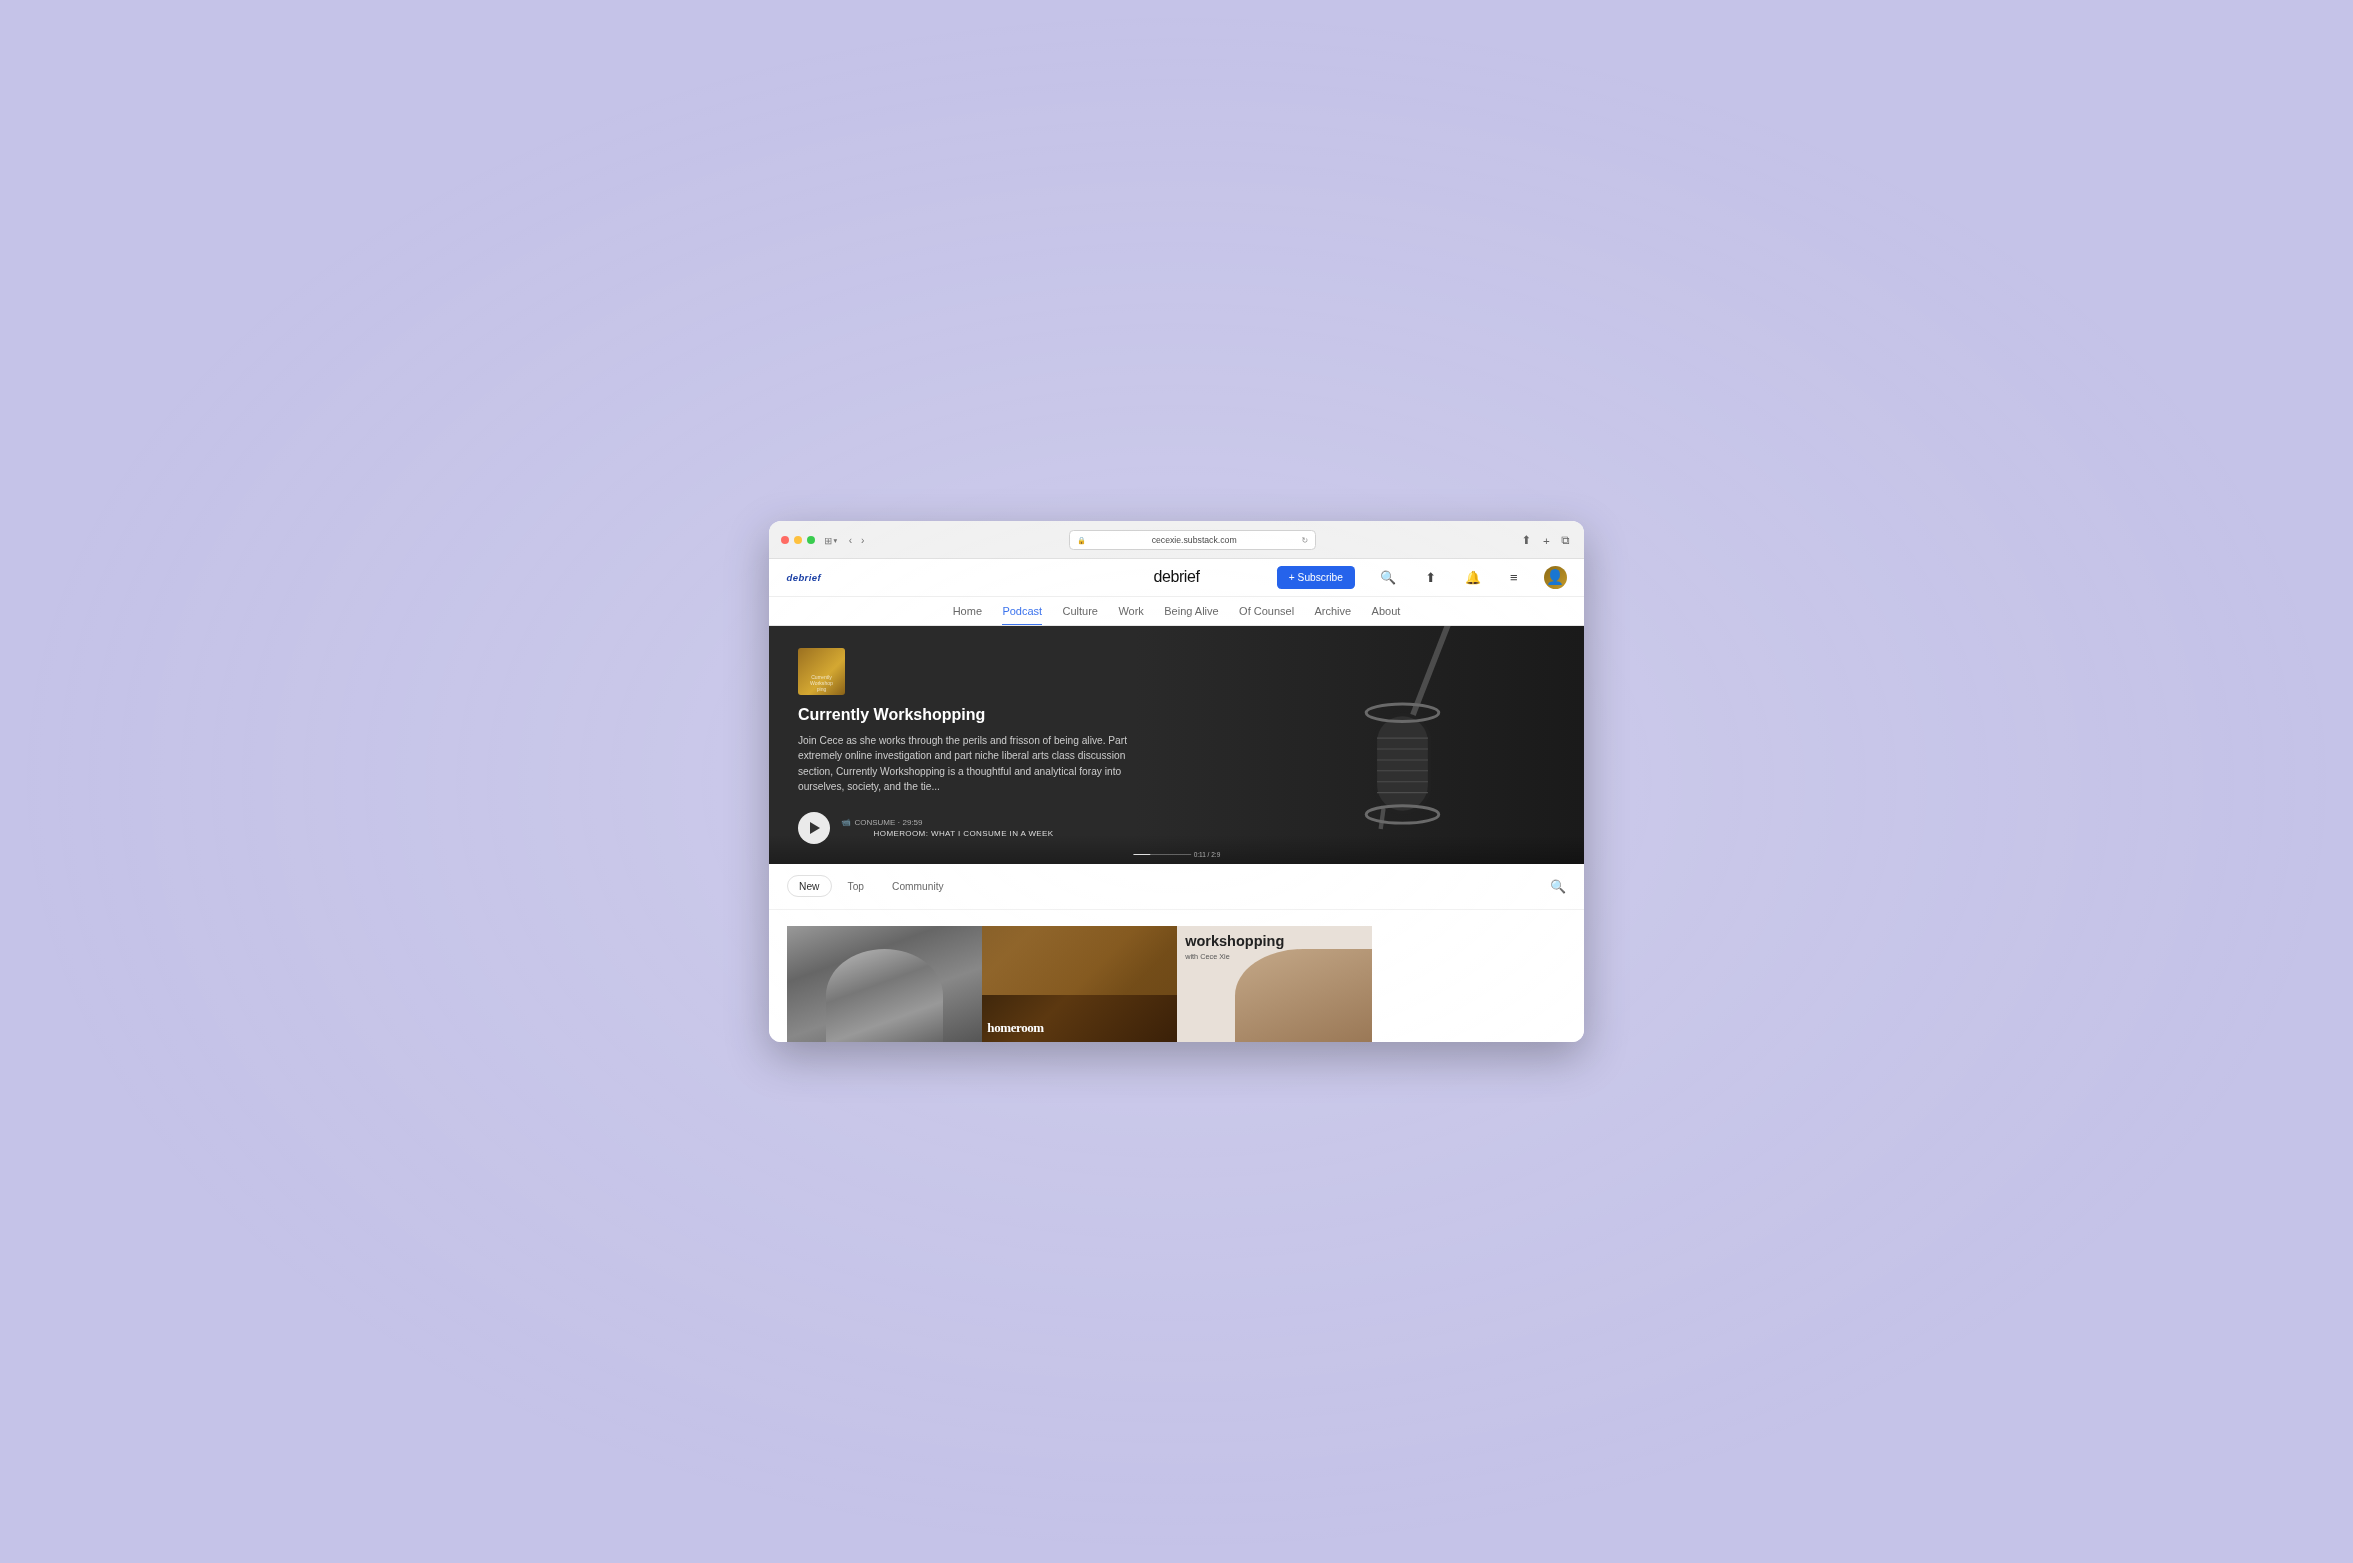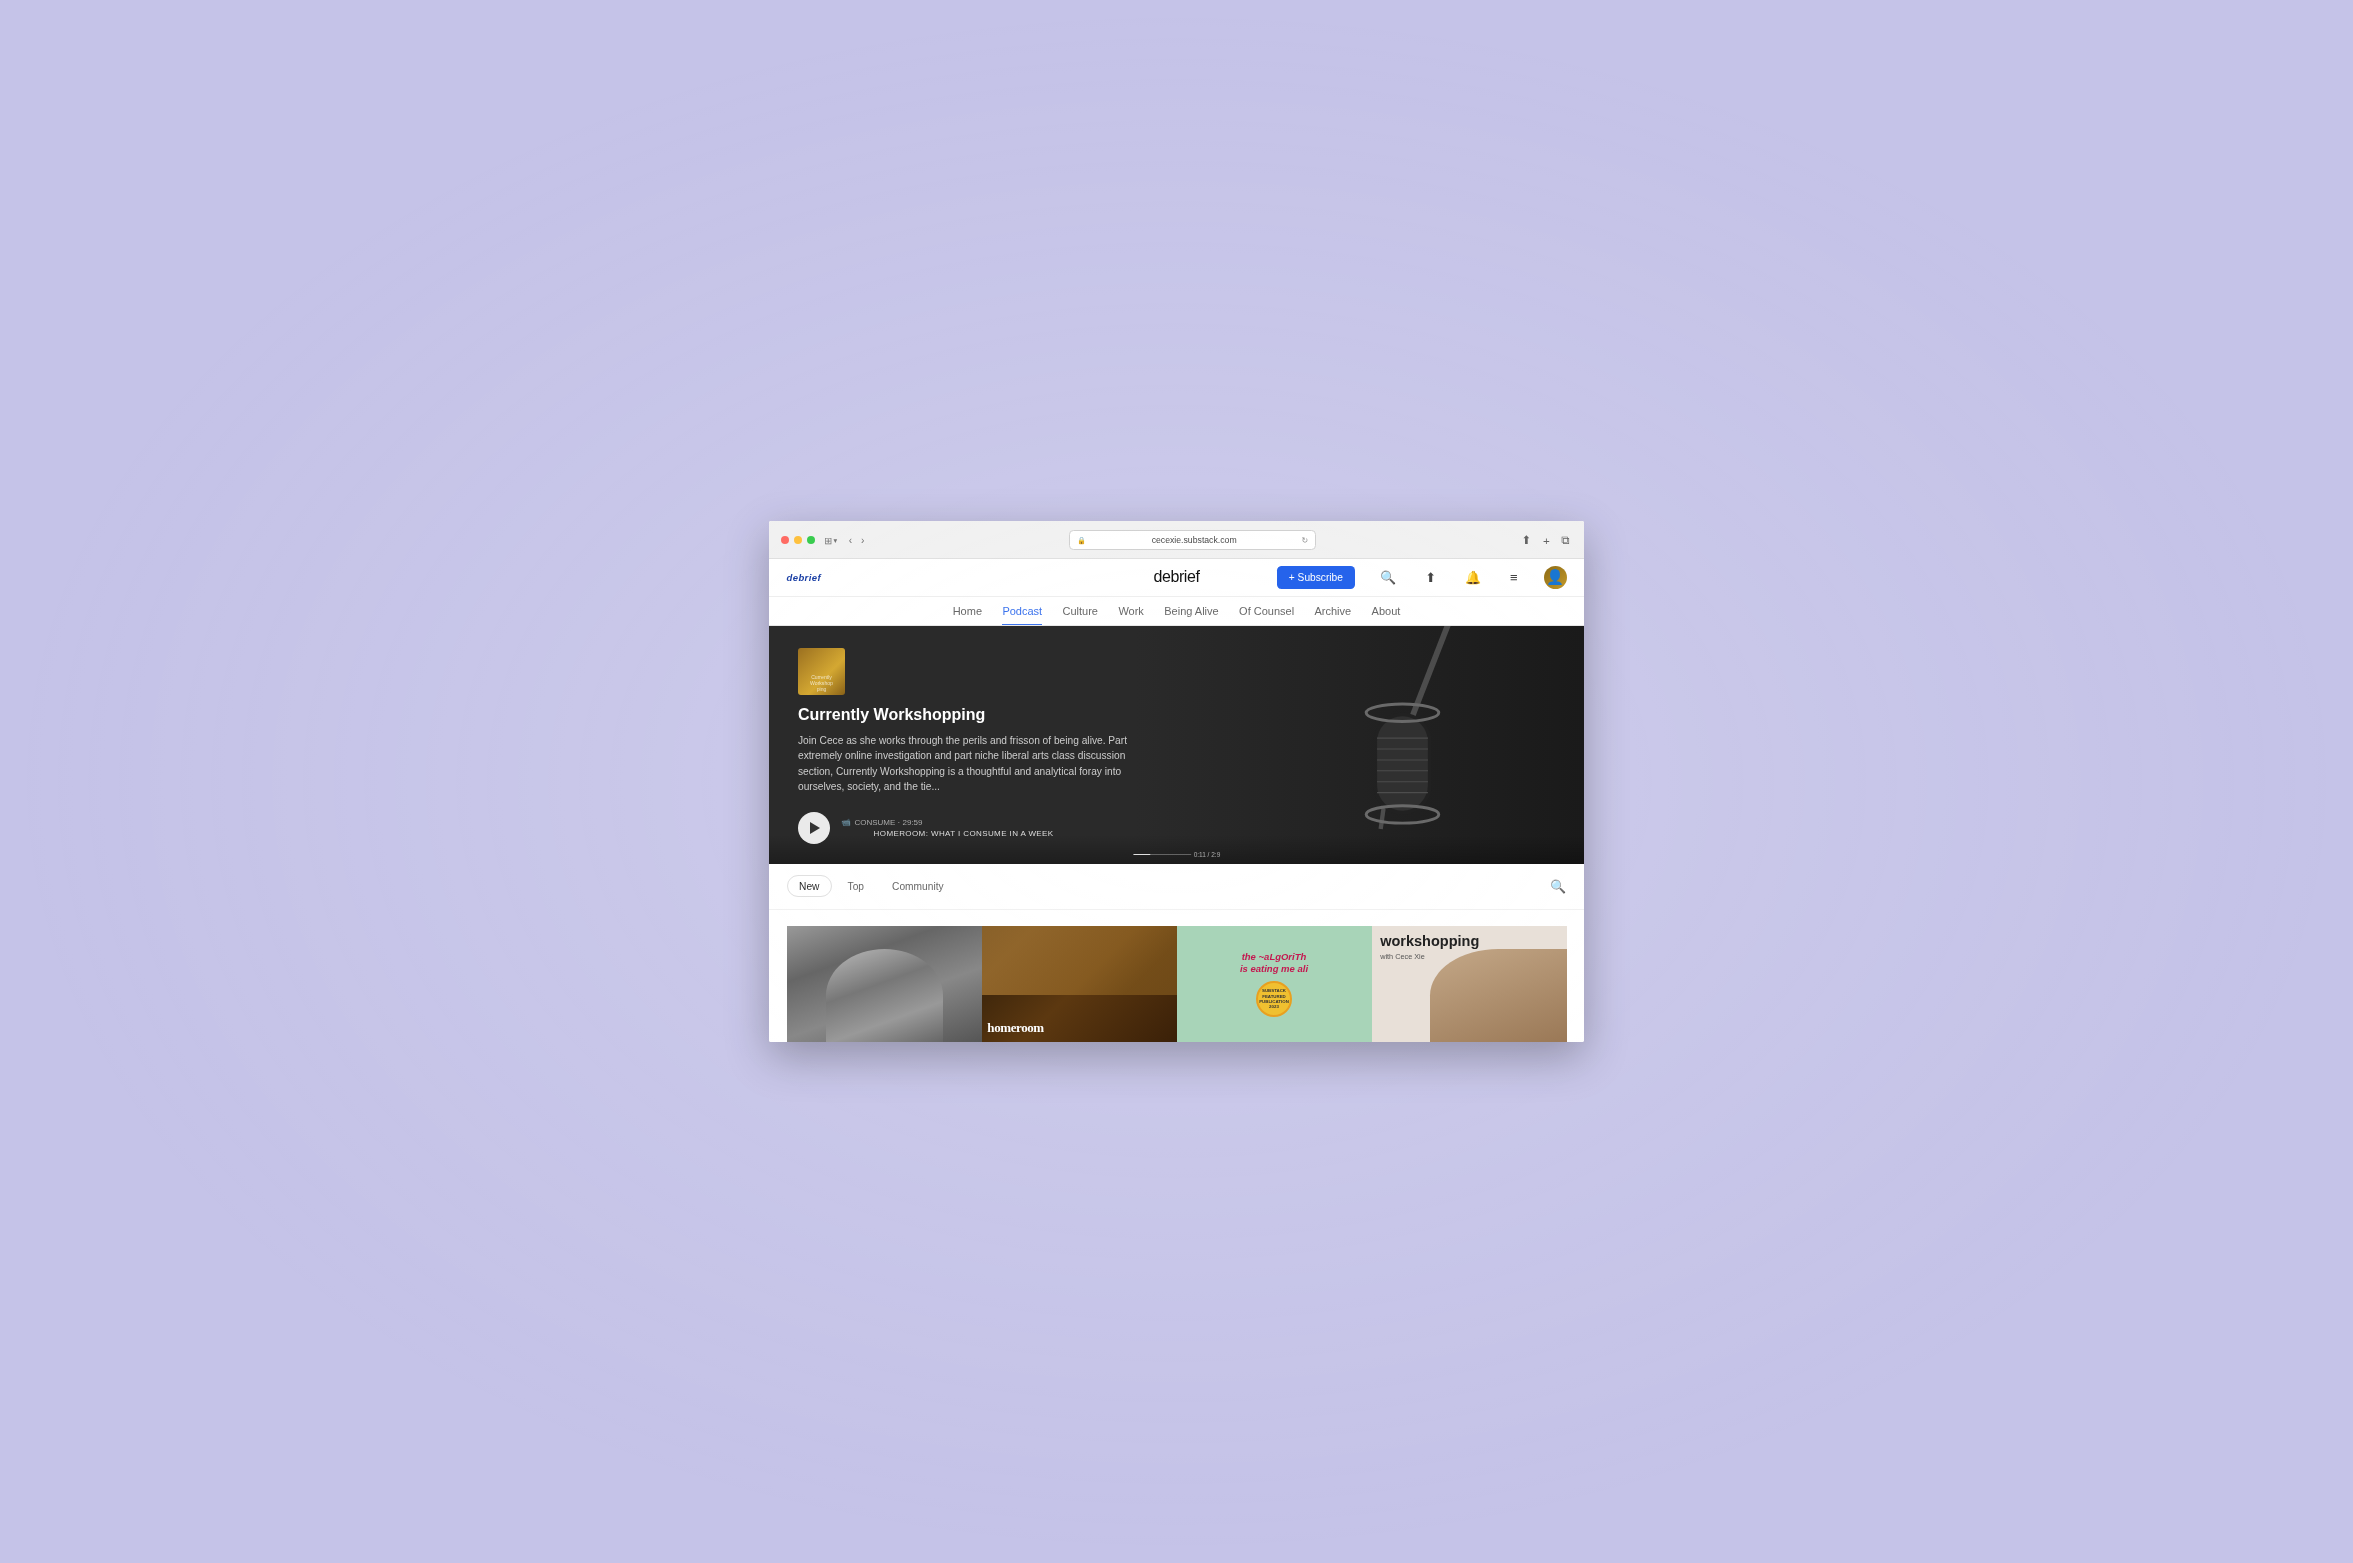--- a/index.html
+++ b/index.html
@@ -17,21 +17,21 @@
       content: '';
       position: fixed;
       inset: 0;
       background: radial-gradient(ellipse at 50% 50%, rgba(255,255,255,0.15) 0%, transparent 70%);
       pointer-events: none;
     }
 
     .browser-window {
       width: 815px;
       background: #fff;
-      border-radius: 2px;
+      border-radius: 12px;
       box-shadow: 0 14.5px 44px rgba(0,0,0,0.3);
       overflow: hidden;
     }
 
     
     .browser-chrome {
       background: #f0f0f0;
       padding: 8.7px 11.6px 0;
       border-bottom: 0.7px solid #ddd;
     }
@@ -649,30 +649,20 @@
       </div>
 
       <div class="post-card">
         <div class="post-card-image">
           <div class="homeroom-overlay">
             <span class="homeroom-text">homeroom</span>
           </div>
         </div>
       </div>
 
-      <div class="post-card">
-        <div class="post-card-image">
-          <div class="algorithm-card">
-            <div class="algorithm-text">the ~aLgOriTh<br>is eating me ali</div>
-            <div class="algorithm-badge">
-              <span style="font-size:4.4px; line-height:1.2; text-align:center;">SUBSTACK<br>FEATURED<br>PUBLICATION<br>2023</span>
-            </div>
-          </div>
-        </div>
-      </div>
 
       <div class="post-card">
         <div class="post-card-image">
           <div class="workshopping-card">
             <div class="workshopping-header">workshopping</div>
             <div class="workshopping-subtitle">with Cece Xie</div>
             <div class="workshopping-person"></div>
           </div>
         </div>
       </div>

